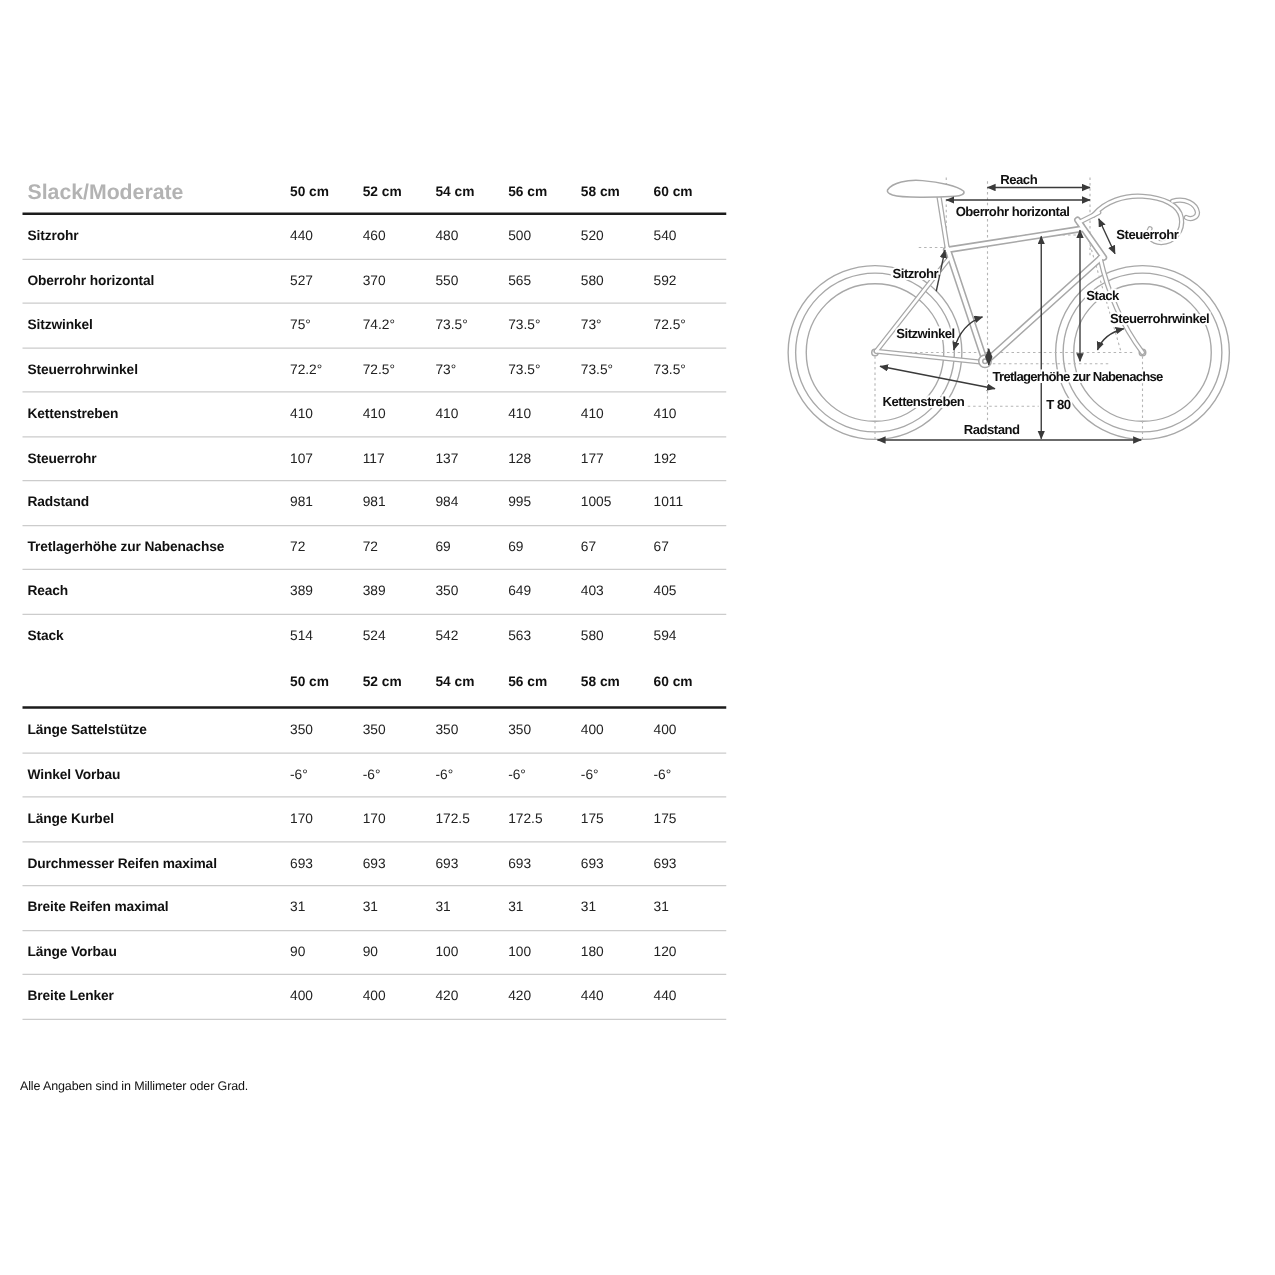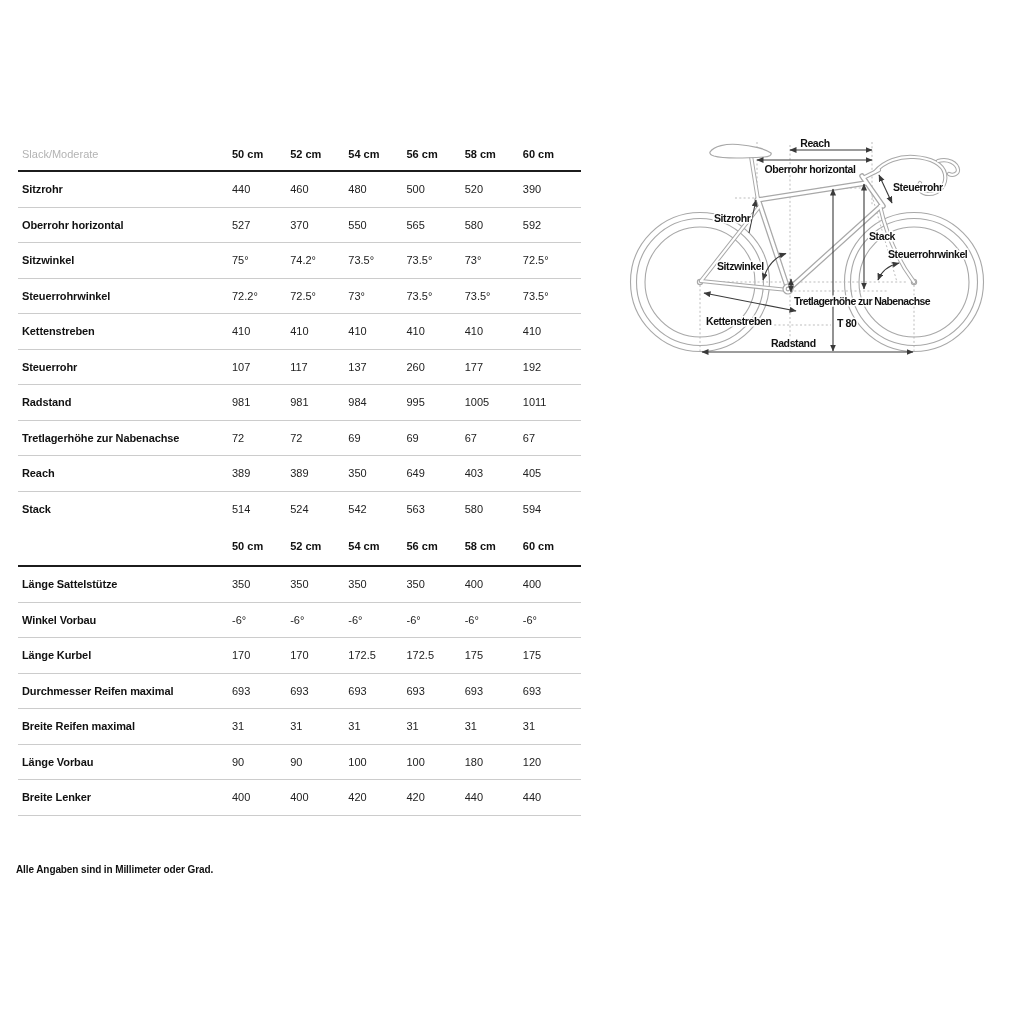--- a/index.html
+++ b/index.html
@@ -13,26 +13,26 @@
   .geo-table { position:absolute; left:18px; top:137px; width:563px; }
   .row {
     display:grid; grid-template-columns:214px repeat(6,1fr);
     align-items:center; height:35.5px; border-bottom:1px solid #cccccc;
   }
   .row.hdr  { height:35px; border-bottom:2px solid #1c1c1c; }
   .row.hdr2 { height:40px; border-bottom:2px solid #1c1c1c; }
   .row.no-border { border-bottom:none; }
   .cell-label { font-size:11px; font-weight:bold; color:#111; letter-spacing:-0.1px; padding-left:4px; }
   .cell-val   { font-size:11px; color:#222; }
-  .variant    { font-size:11px; font-weight:normal; color:#b3b3b3; padding-left:4px; }
+  .variant    { font-size:17px; font-weight:bold; color:#b3b3b3; padding-left:4px; }
   .size-hd    { font-size:11px; font-weight:bold; color:#111; }
 
   .footnote {
     position:absolute; left:16px; top:864px;
-    font-size:10px; font-weight:bold; color:#111; letter-spacing:-0.1px;
+    font-size:10px; font-weight:normal; color:#111; letter-spacing:-0.1px;
   }
 
   
   .diagram { position:absolute; left:620px; top:122px; width:400px; height:240px; }
   .diagram svg { display:block; width:100%; height:100%; }
 
   .wheel   { stroke:#a8a8a8; stroke-width:1.1; fill:none; }
   .dotted  { stroke:#b5b5b5; stroke-width:0.9; fill:none; stroke-dasharray:2 2.3; }
   .tube-out  { stroke:#a8a8a8; stroke-width:5.5; fill:none; stroke-linecap:round; }
   .tube-in   { stroke:#ffffff; stroke-width:3;   fill:none; stroke-linecap:round; }
@@ -61,21 +61,21 @@
   </div>
 
   <div id="rows-1">
       <div class="row">
     <div class="cell-label">Sitzrohr</div>
     <div class="cell-val">440</div>
     <div class="cell-val">460</div>
     <div class="cell-val">480</div>
     <div class="cell-val">500</div>
     <div class="cell-val">520</div>
-    <div class="cell-val">390</div>
+    <div class="cell-val">540</div>
   </div>
       <div class="row">
     <div class="cell-label">Oberrohr horizontal</div>
     <div class="cell-val">527</div>
     <div class="cell-val">370</div>
     <div class="cell-val">550</div>
     <div class="cell-val">565</div>
     <div class="cell-val">580</div>
     <div class="cell-val">592</div>
   </div>
@@ -104,21 +104,21 @@
     <div class="cell-val">410</div>
     <div class="cell-val">410</div>
     <div class="cell-val">410</div>
     <div class="cell-val">410</div>
   </div>
       <div class="row">
     <div class="cell-label">Steuerrohr</div>
     <div class="cell-val">107</div>
     <div class="cell-val">117</div>
     <div class="cell-val">137</div>
-    <div class="cell-val">260</div>
+    <div class="cell-val">128</div>
     <div class="cell-val">177</div>
     <div class="cell-val">192</div>
   </div>
       <div class="row">
     <div class="cell-label">Radstand</div>
     <div class="cell-val">981</div>
     <div class="cell-val">981</div>
     <div class="cell-val">984</div>
     <div class="cell-val">995</div>
     <div class="cell-val">1005</div>

